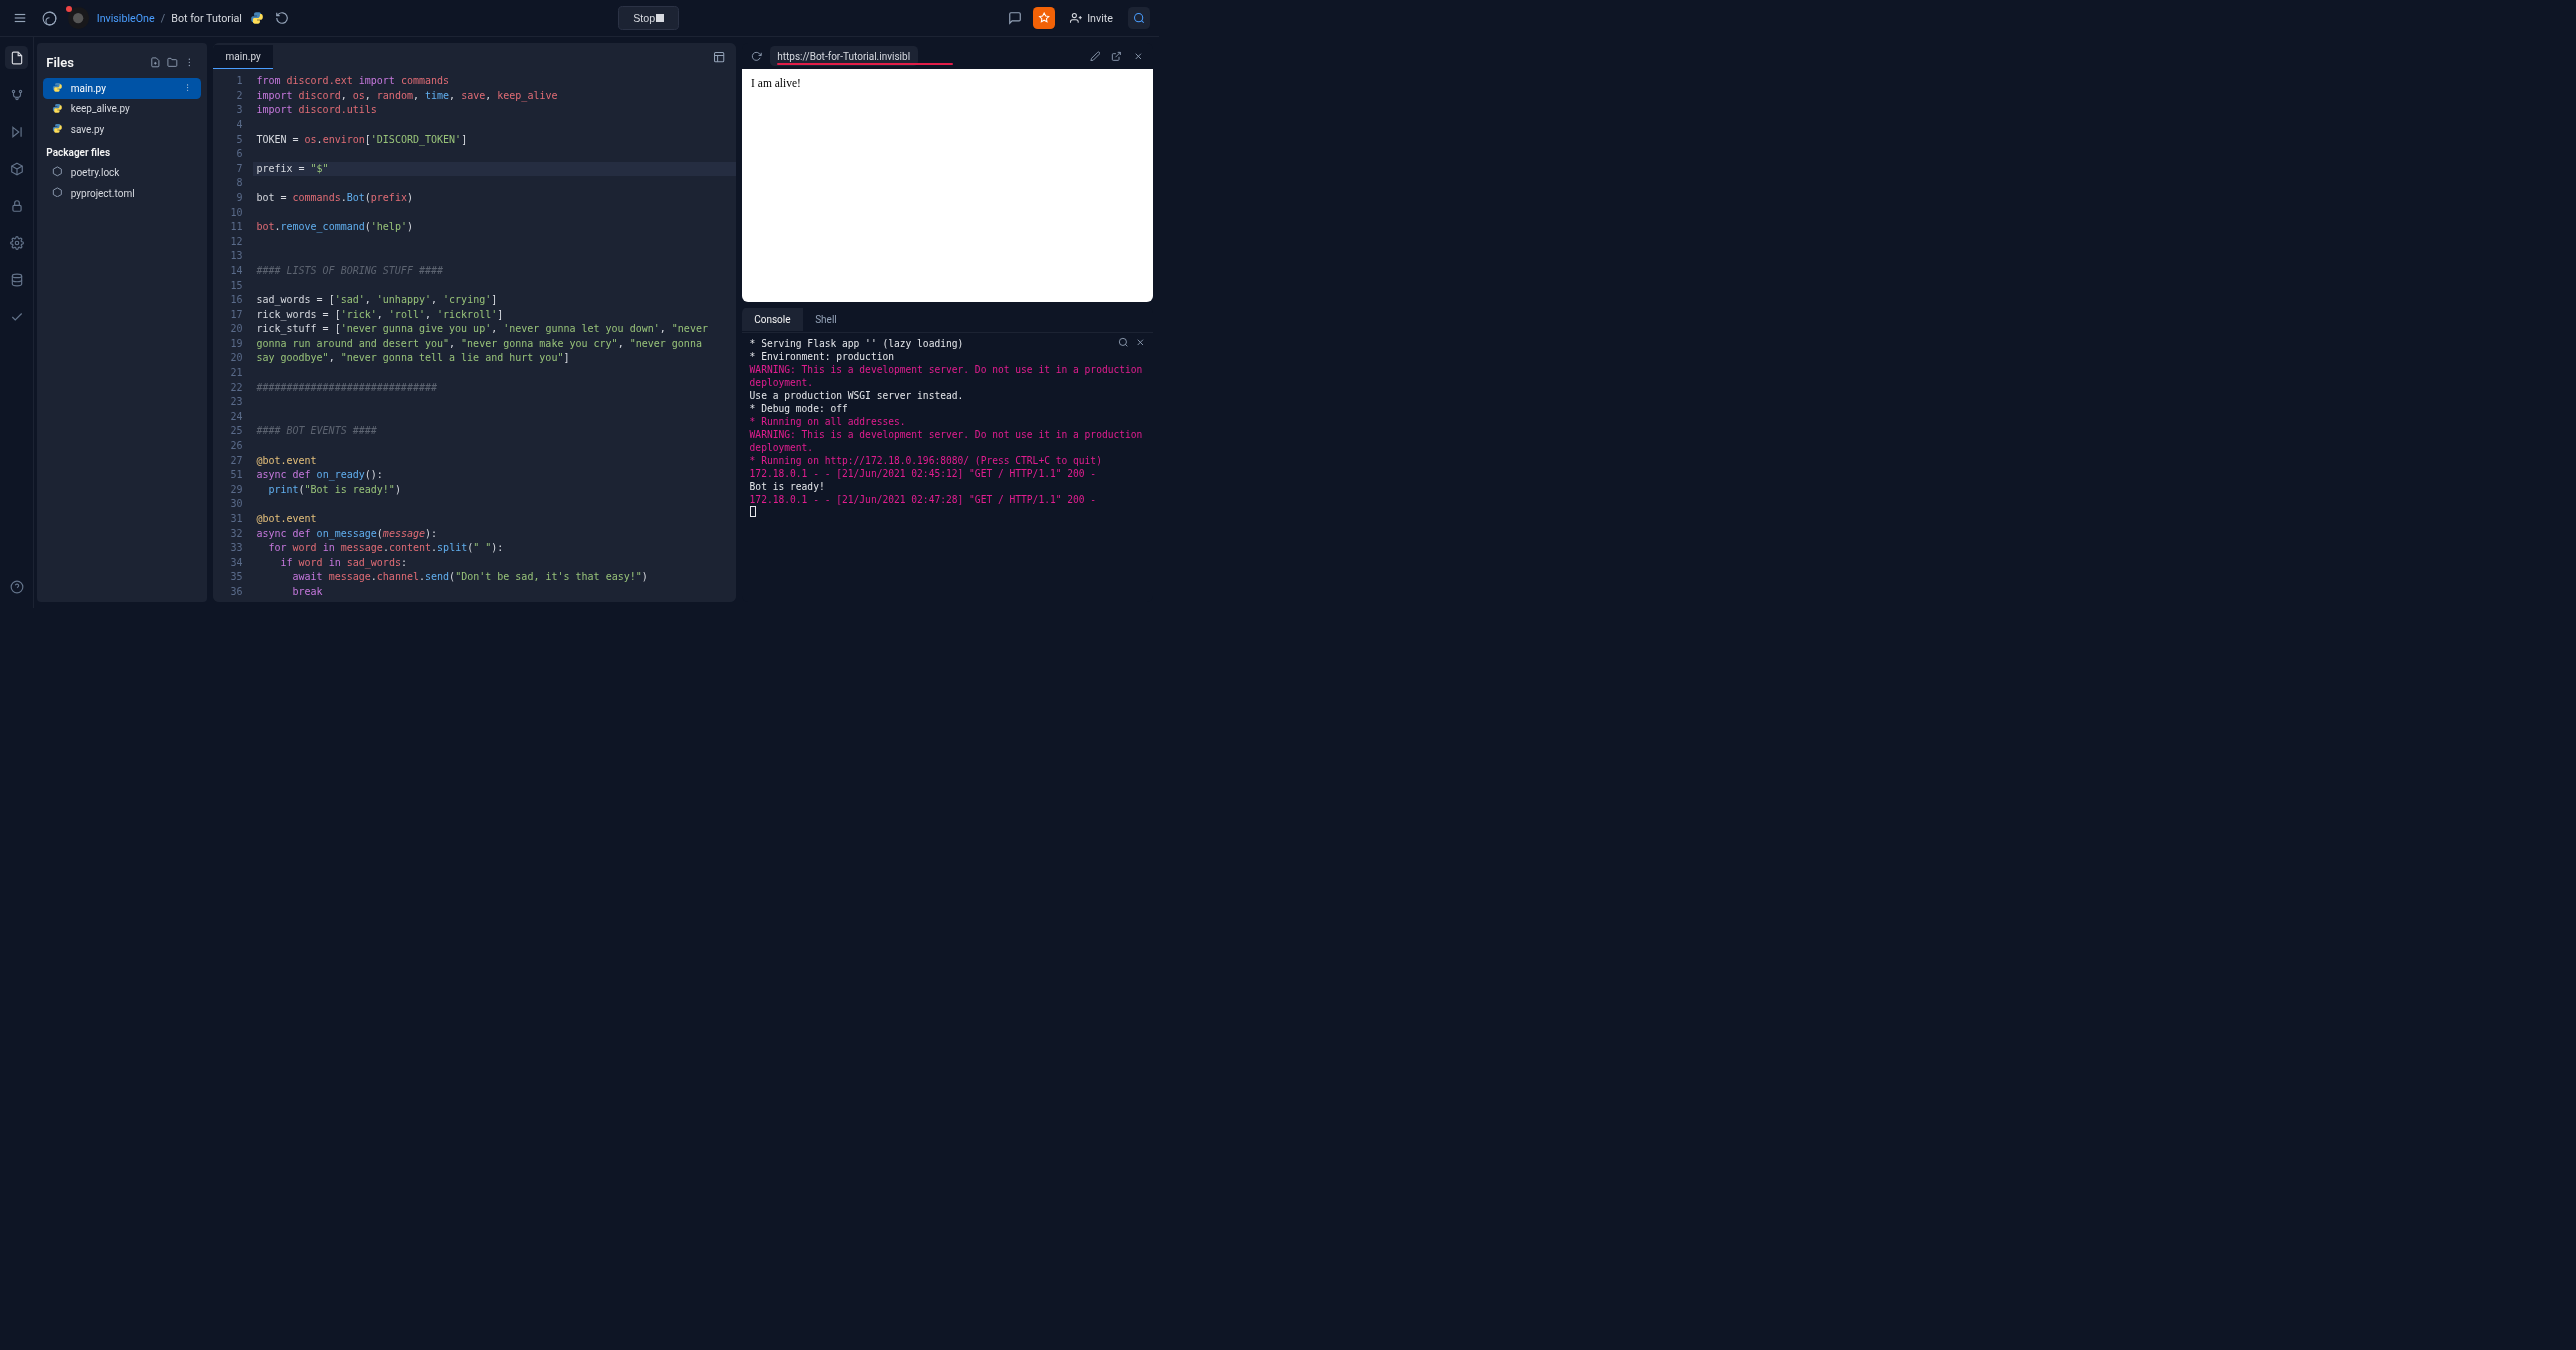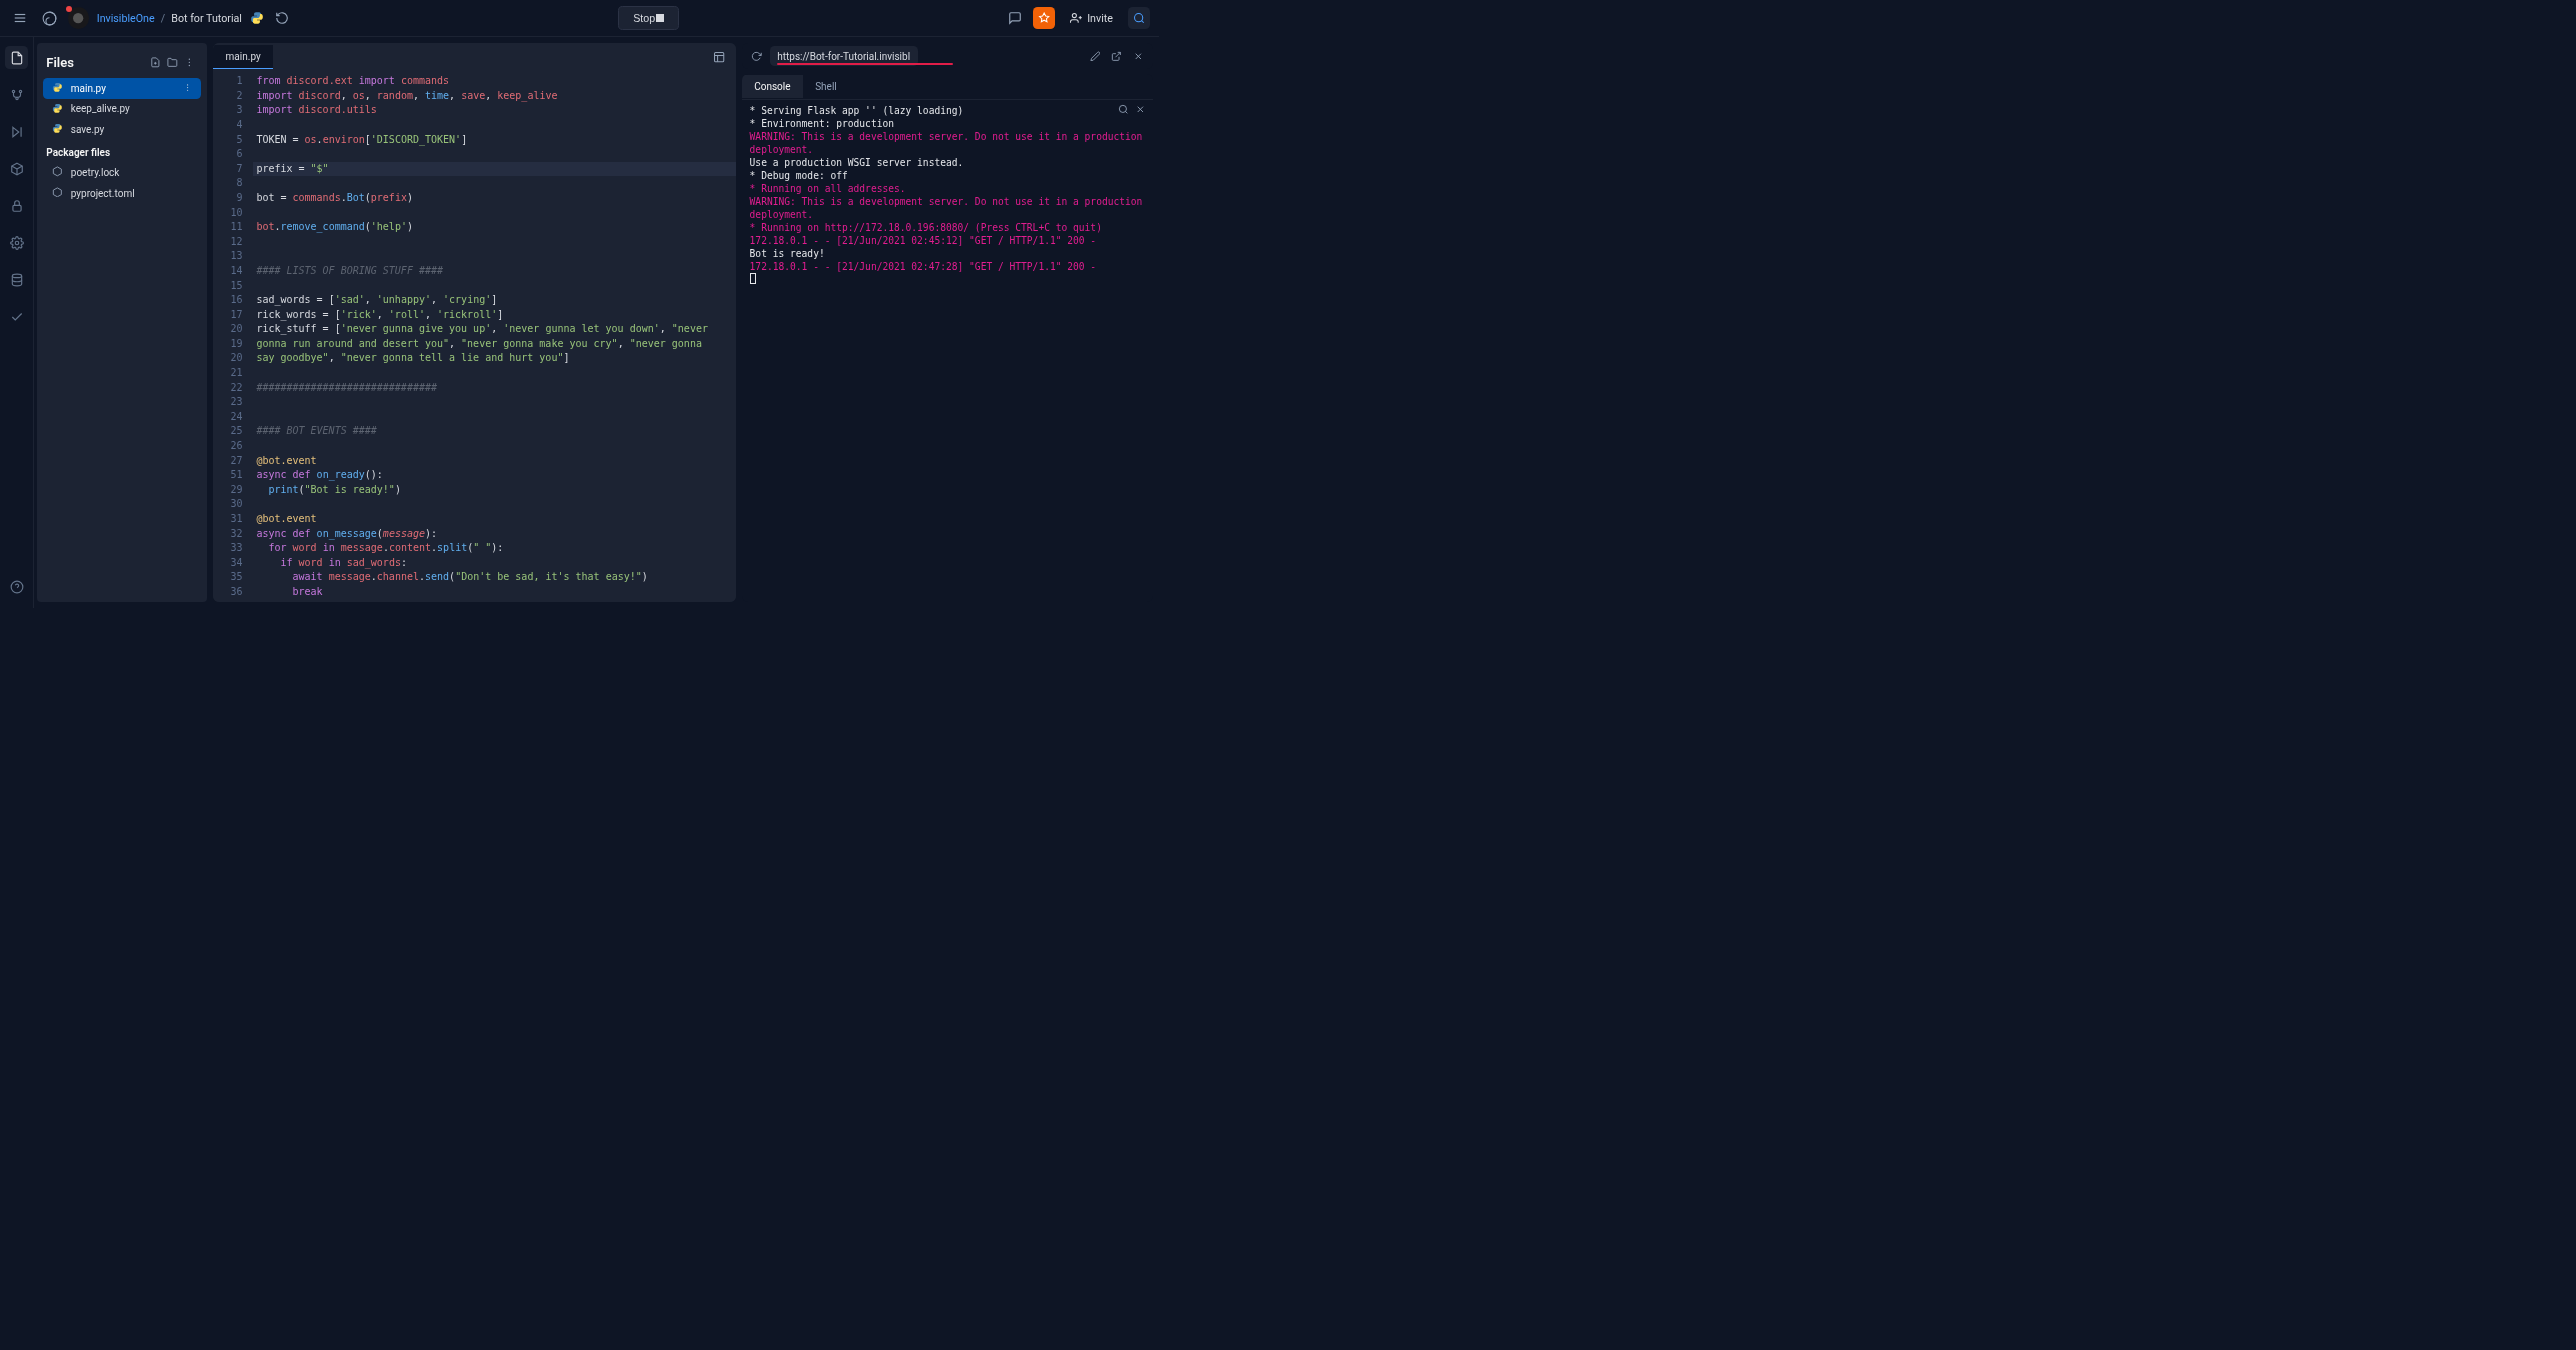--- a/index.html
+++ b/index.html
@@ -476,20 +476,23 @@
               <line x1="10" y1="14" x2="21" y2="3"></line>
             </svg>
           </span>
         <span class="url-icon">
             <svg width="10.7" height="10.7" viewBox="0 0 24 24" fill="none" stroke="currentColor" stroke-width="2">
               <line x1="18" y1="6" x2="6" y2="18"></line>
               <line x1="6" y1="6" x2="18" y2="18"></line>
             </svg>
           </span>
       </div>
+      <div class="webview-content">
+        <span>I am alive!</span>
+      </div>
     </div>
 
     <div class="console-panel">
       <div class="console-tabs">
         <div class="console-tab active">Console</div>
         <div class="console-tab">Shell</div>
       </div>
       <div class="console-out" id="console-out">
         <div class="console-ctrl">
           <span><svg width="10.7" height="10.7" viewBox="0 0 24 24" fill="none" stroke="currentColor" stroke-width="2">

